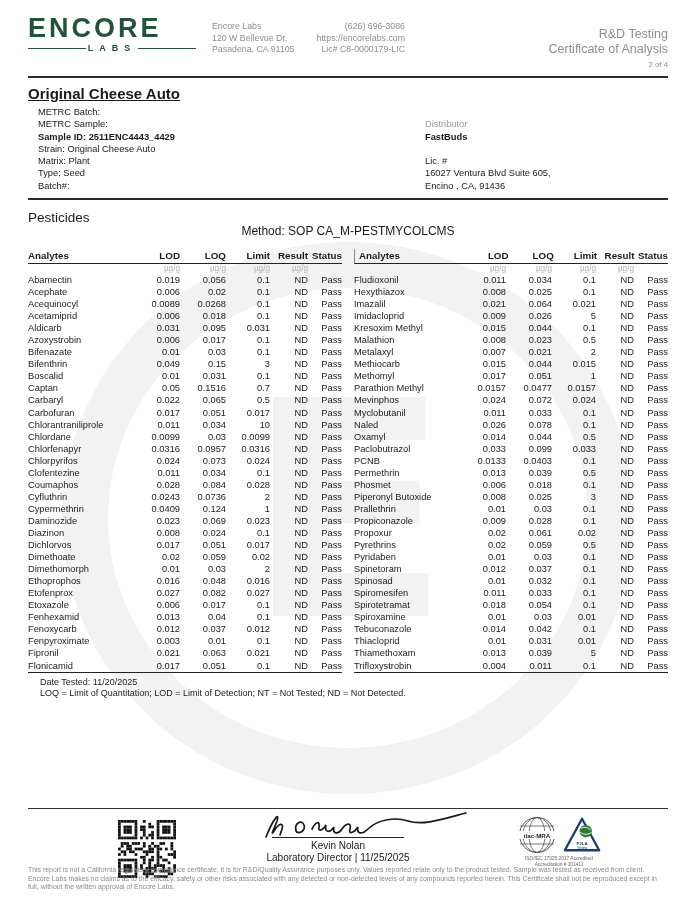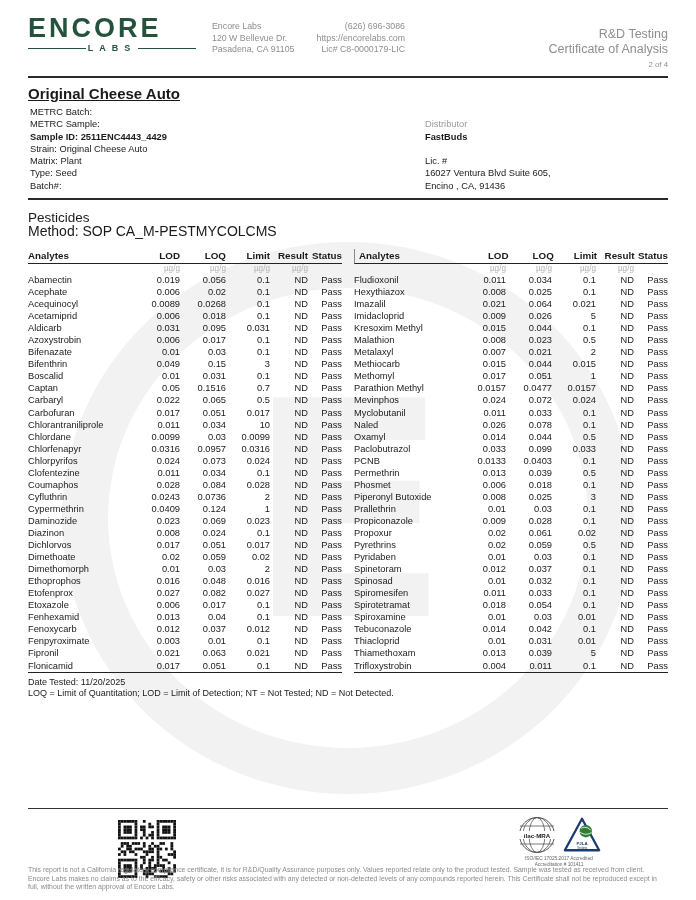--- a/index.html
+++ b/index.html
@@ -23,30 +23,30 @@
   .contact-info{margin-left:22px;padding-top:7px;font-size:8.8px;line-height:11.6px;color:#8e8e8e;text-align:right;}
   .hspacer{flex:1;}
   .right-head{text-align:right;color:#8e8e8e;padding-top:5px;margin-top:8px;}
   .right-head .l1,.right-head .l2{font-size:12.5px;line-height:14.5px;}
   .right-head .pg{font-size:7.8px;margin-top:4px;}
   .rule{margin:0 28px;border-top:2px solid #2b2b2b;}
   .rule1{margin-top:7px;}
   
   .title{margin:7px 28px 0 28px;font-size:15px;font-weight:bold;text-decoration:underline;}
   .meta{position:relative;height:92px;margin:4px 28px 0 28px;font-size:9.3px;line-height:12.3px;}
-  .meta .c1{position:absolute;left:2px;top:0;}
+  .meta .c1{position:absolute;left:10px;top:0;}
   .meta .c2{position:absolute;left:252px;top:24.6px;}
   .meta .c3{position:absolute;left:397px;top:12.3px;}
   .bold{font-weight:bold;}
   .muted{color:#9a9a9a;}
   .gapline{height:12.3px;}
   
   .section{margin:10px 28px 0 28px;}
   .sec-title{font-size:13.5px;line-height:15px;}
-  .method{font-size:14px;line-height:11px;margin-top:1px;}
+  .method{font-size:12px;line-height:11px;margin-top:1px;text-align:center;}
   .tables{display:flex;gap:12px;margin-top:12px;}
   .ptable{width:314px;}
   .trow{display:flex;height:12.05px;line-height:12.05px;font-size:9.3px;}
   .thead{height:14px;line-height:13px;font-size:9.8px;font-weight:bold;border-bottom:1.6px solid #222;}
   .tunits{height:10px;line-height:9px;font-size:8.2px;color:#b2b2b2;}
   .c{overflow:hidden;white-space:nowrap;}
   .c.name{width:104px;text-align:left;}
   .c.lod{width:48px;text-align:right;}
   .c.loq{width:46px;text-align:right;}
   .c.lim{width:44px;text-align:right;}
@@ -766,21 +766,21 @@
                 <span class="c lod">0.004</span>
                 <span class="c loq">0.011</span>
                 <span class="c lim">0.1</span>
                 <span class="c res">ND</span>
                 <span class="c st">Pass</span>
               </div>
             </div>
         </div>
       </div>
 
-      <div class="below-table" style="margin-left:0;margin-right:0;">
+      <div class="below-table" style="margin-left:12px;margin-right:0;">
         <div>Date Tested: 11/20/2025</div>
         <div>LOQ = Limit of Quantitation; LOD = Limit of Detection; NT = Not Tested; ND = Not Detected.</div>
       </div>
     </div>
   </div>
 
   <div class="foot-rule"></div>
 
   <svg id="qr" class="qr" width="58" height="58" viewBox="0 0 58 58">
       <g fill="#111">
@@ -996,20 +996,32 @@
         <rect x="52.48" y="52.48" width="2.76" height="2.76"></rect>
         <rect x="27.62" y="55.24" width="2.76" height="2.76"></rect>
         <rect x="35.90" y="55.24" width="2.76" height="2.76"></rect>
         <rect x="38.67" y="55.24" width="2.76" height="2.76"></rect>
         <rect x="41.43" y="55.24" width="2.76" height="2.76"></rect>
         <rect x="44.19" y="55.24" width="2.76" height="2.76"></rect>
         <rect x="46.95" y="55.24" width="2.76" height="2.76"></rect>
       </g>
     </svg>
 
+  <div class="sig-block">
+    <svg class="sig-svg" width="240" height="30" viewBox="0 0 240 30">
+      <path d="M38 27 C46 7 52 2 49 11 C46 19 42 27 46 21 C51 13 56 12 54 19 L52 25
+               M68 21 C66 13 74 9 76 15 C78 21 70 25 68 21
+               M84 19 C88 11 92 11 91 17 C90 22 94 21 98 15 C96 23 102 23 106 17
+               C104 24 110 25 114 19 C118 13 124 12 122 19 C120 25 126 23 130 17
+               C128 24 134 25 140 19 C150 9 168 7 180 11 C195 16 215 9 238 3" stroke="#1a1a1a" stroke-width="1.7" fill="none" stroke-linecap="round"></path>
+    </svg>
+    <div class="sig-line"></div>
+    <div class="sig-name">Kevin Nolan</div>
+    <div class="sig-title">Laboratory Director | 11/25/2025</div>
+  </div>
 
   <div class="logos">
     <div class="logo-row">
       <svg width="40" height="40" viewBox="0 0 40 40">
         <circle cx="20" cy="20" r="17.5" fill="none" stroke="#555" stroke-width="1"></circle>
         <ellipse cx="20" cy="20" rx="8" ry="17.5" fill="none" stroke="#555" stroke-width="0.8"></ellipse>
         <ellipse cx="20" cy="20" rx="14" ry="17.5" fill="none" stroke="#555" stroke-width="0.8"></ellipse>
         <line x1="3" y1="11" x2="37" y2="11" stroke="#555" stroke-width="0.8"></line>
         <line x1="3" y1="29" x2="37" y2="29" stroke="#555" stroke-width="0.8"></line>
         <rect x="2" y="16" width="36" height="8" fill="#fff"></rect>

